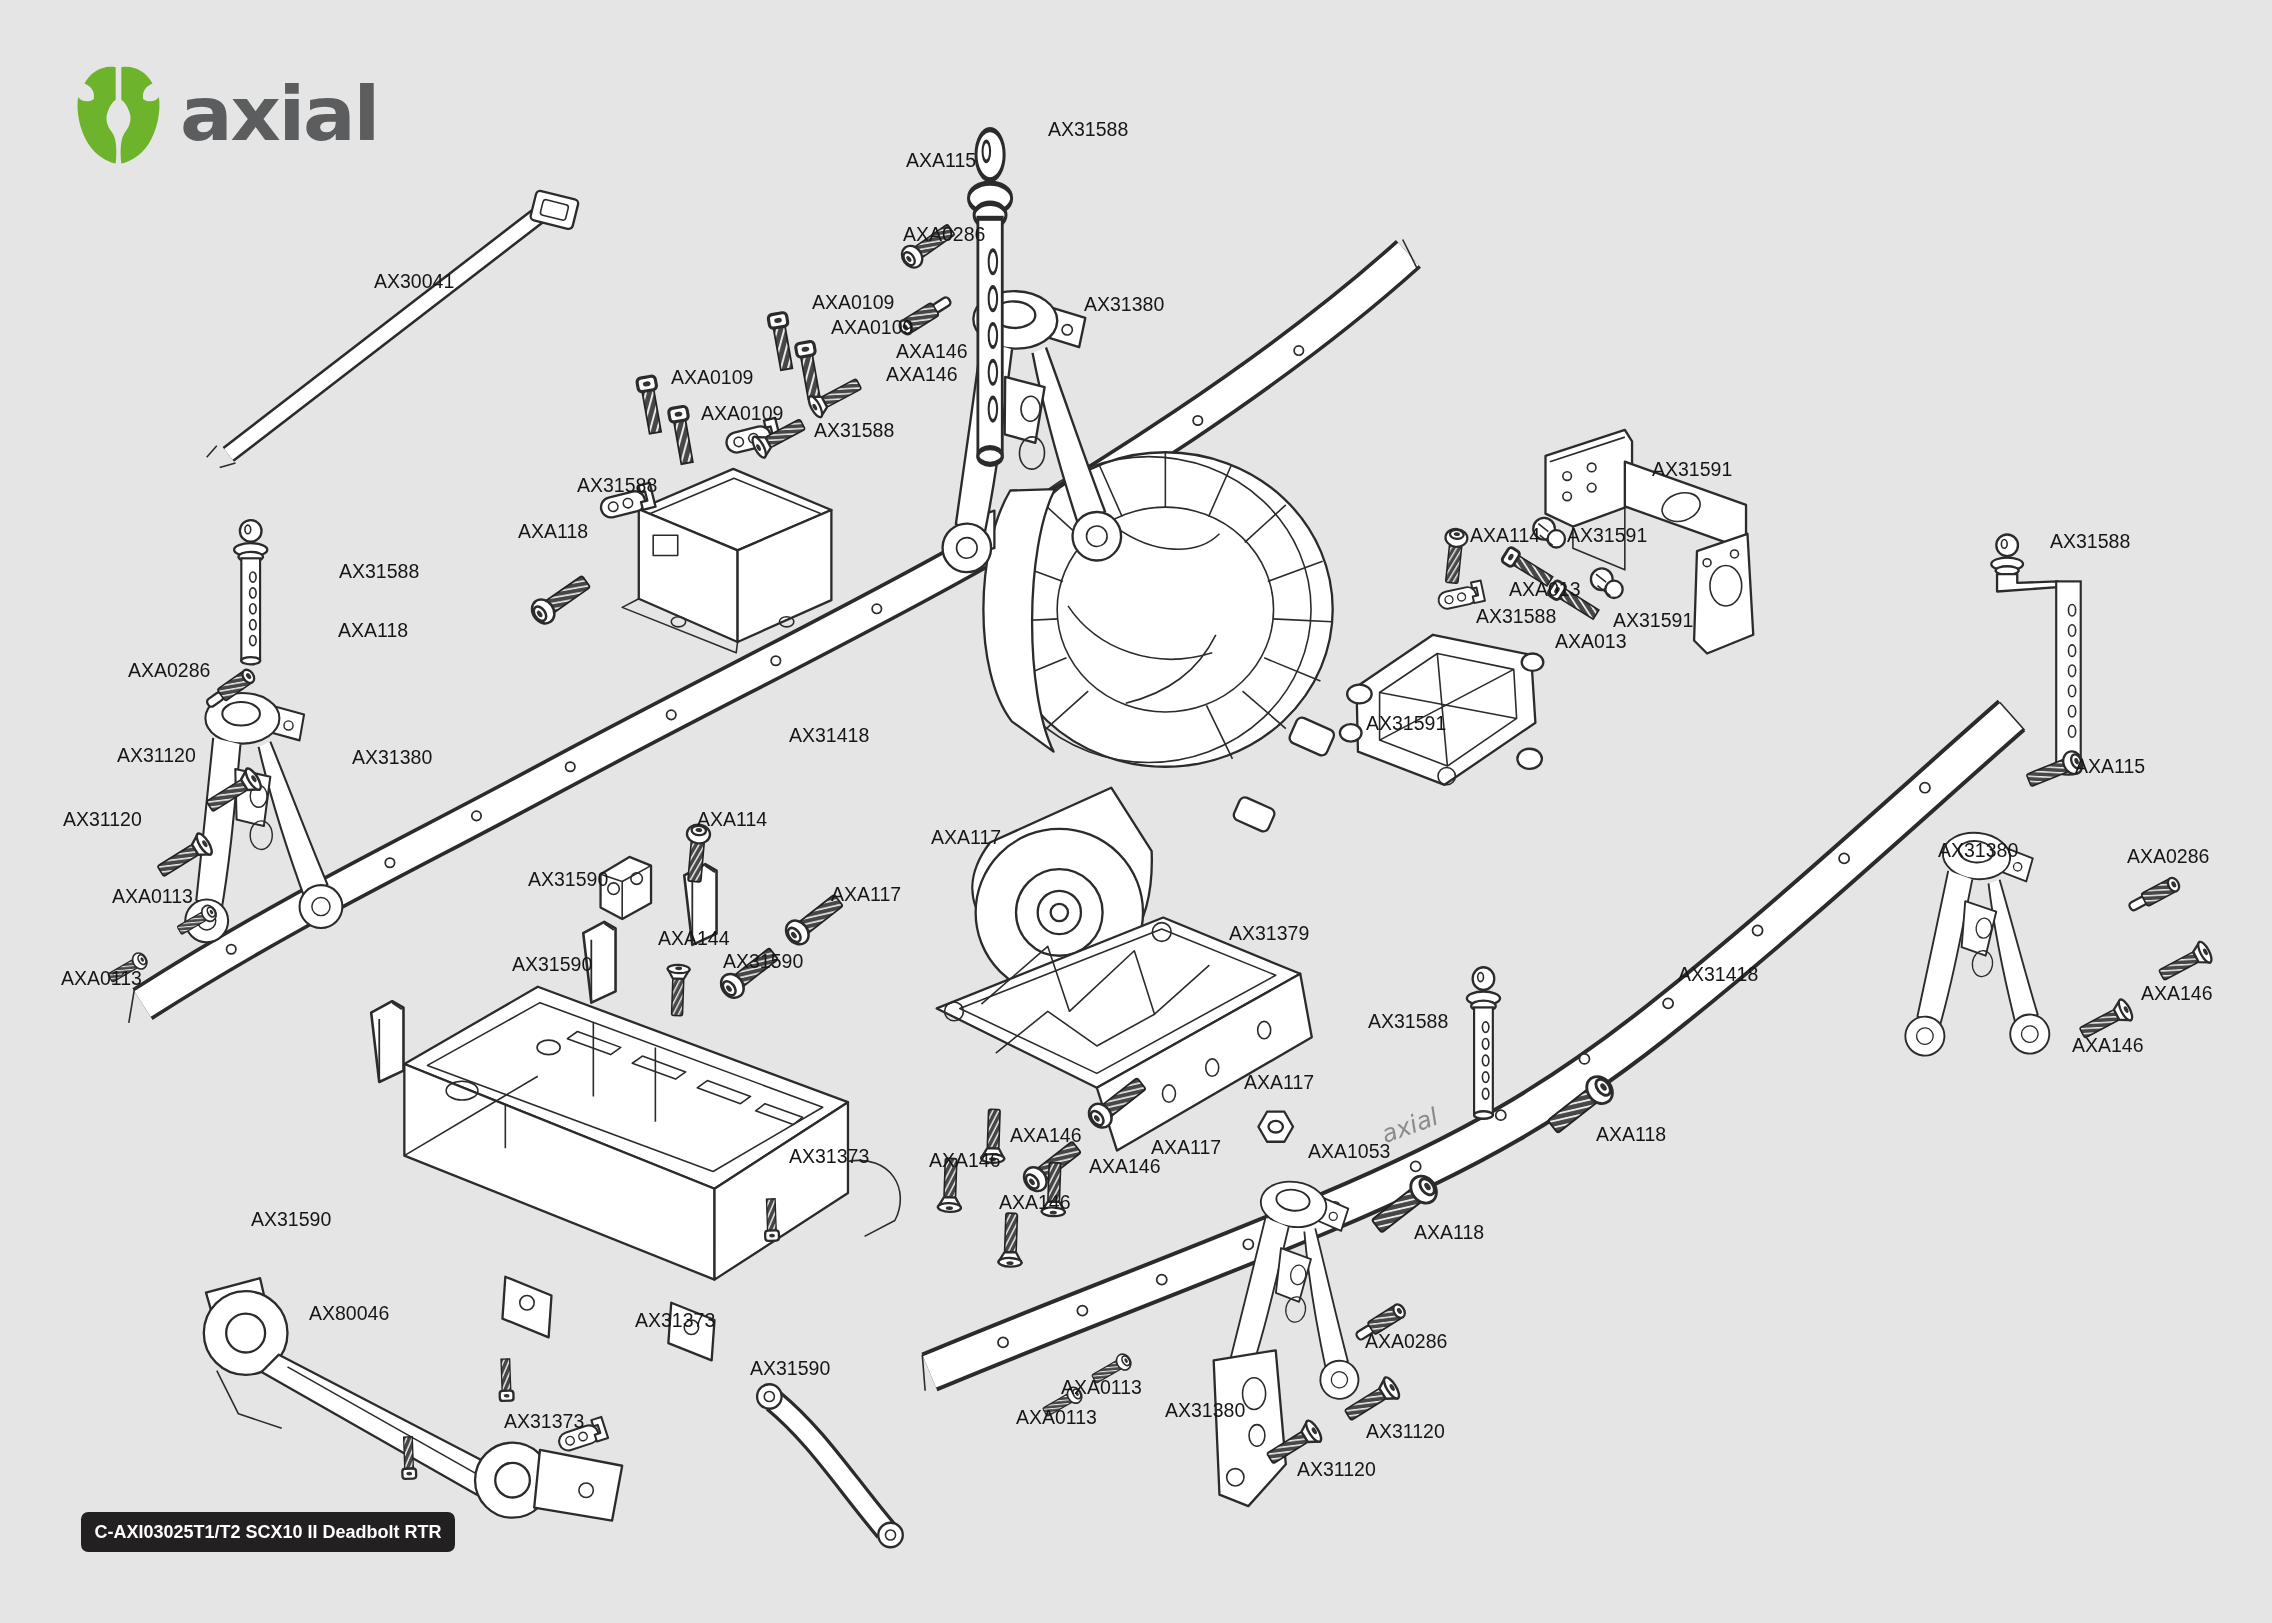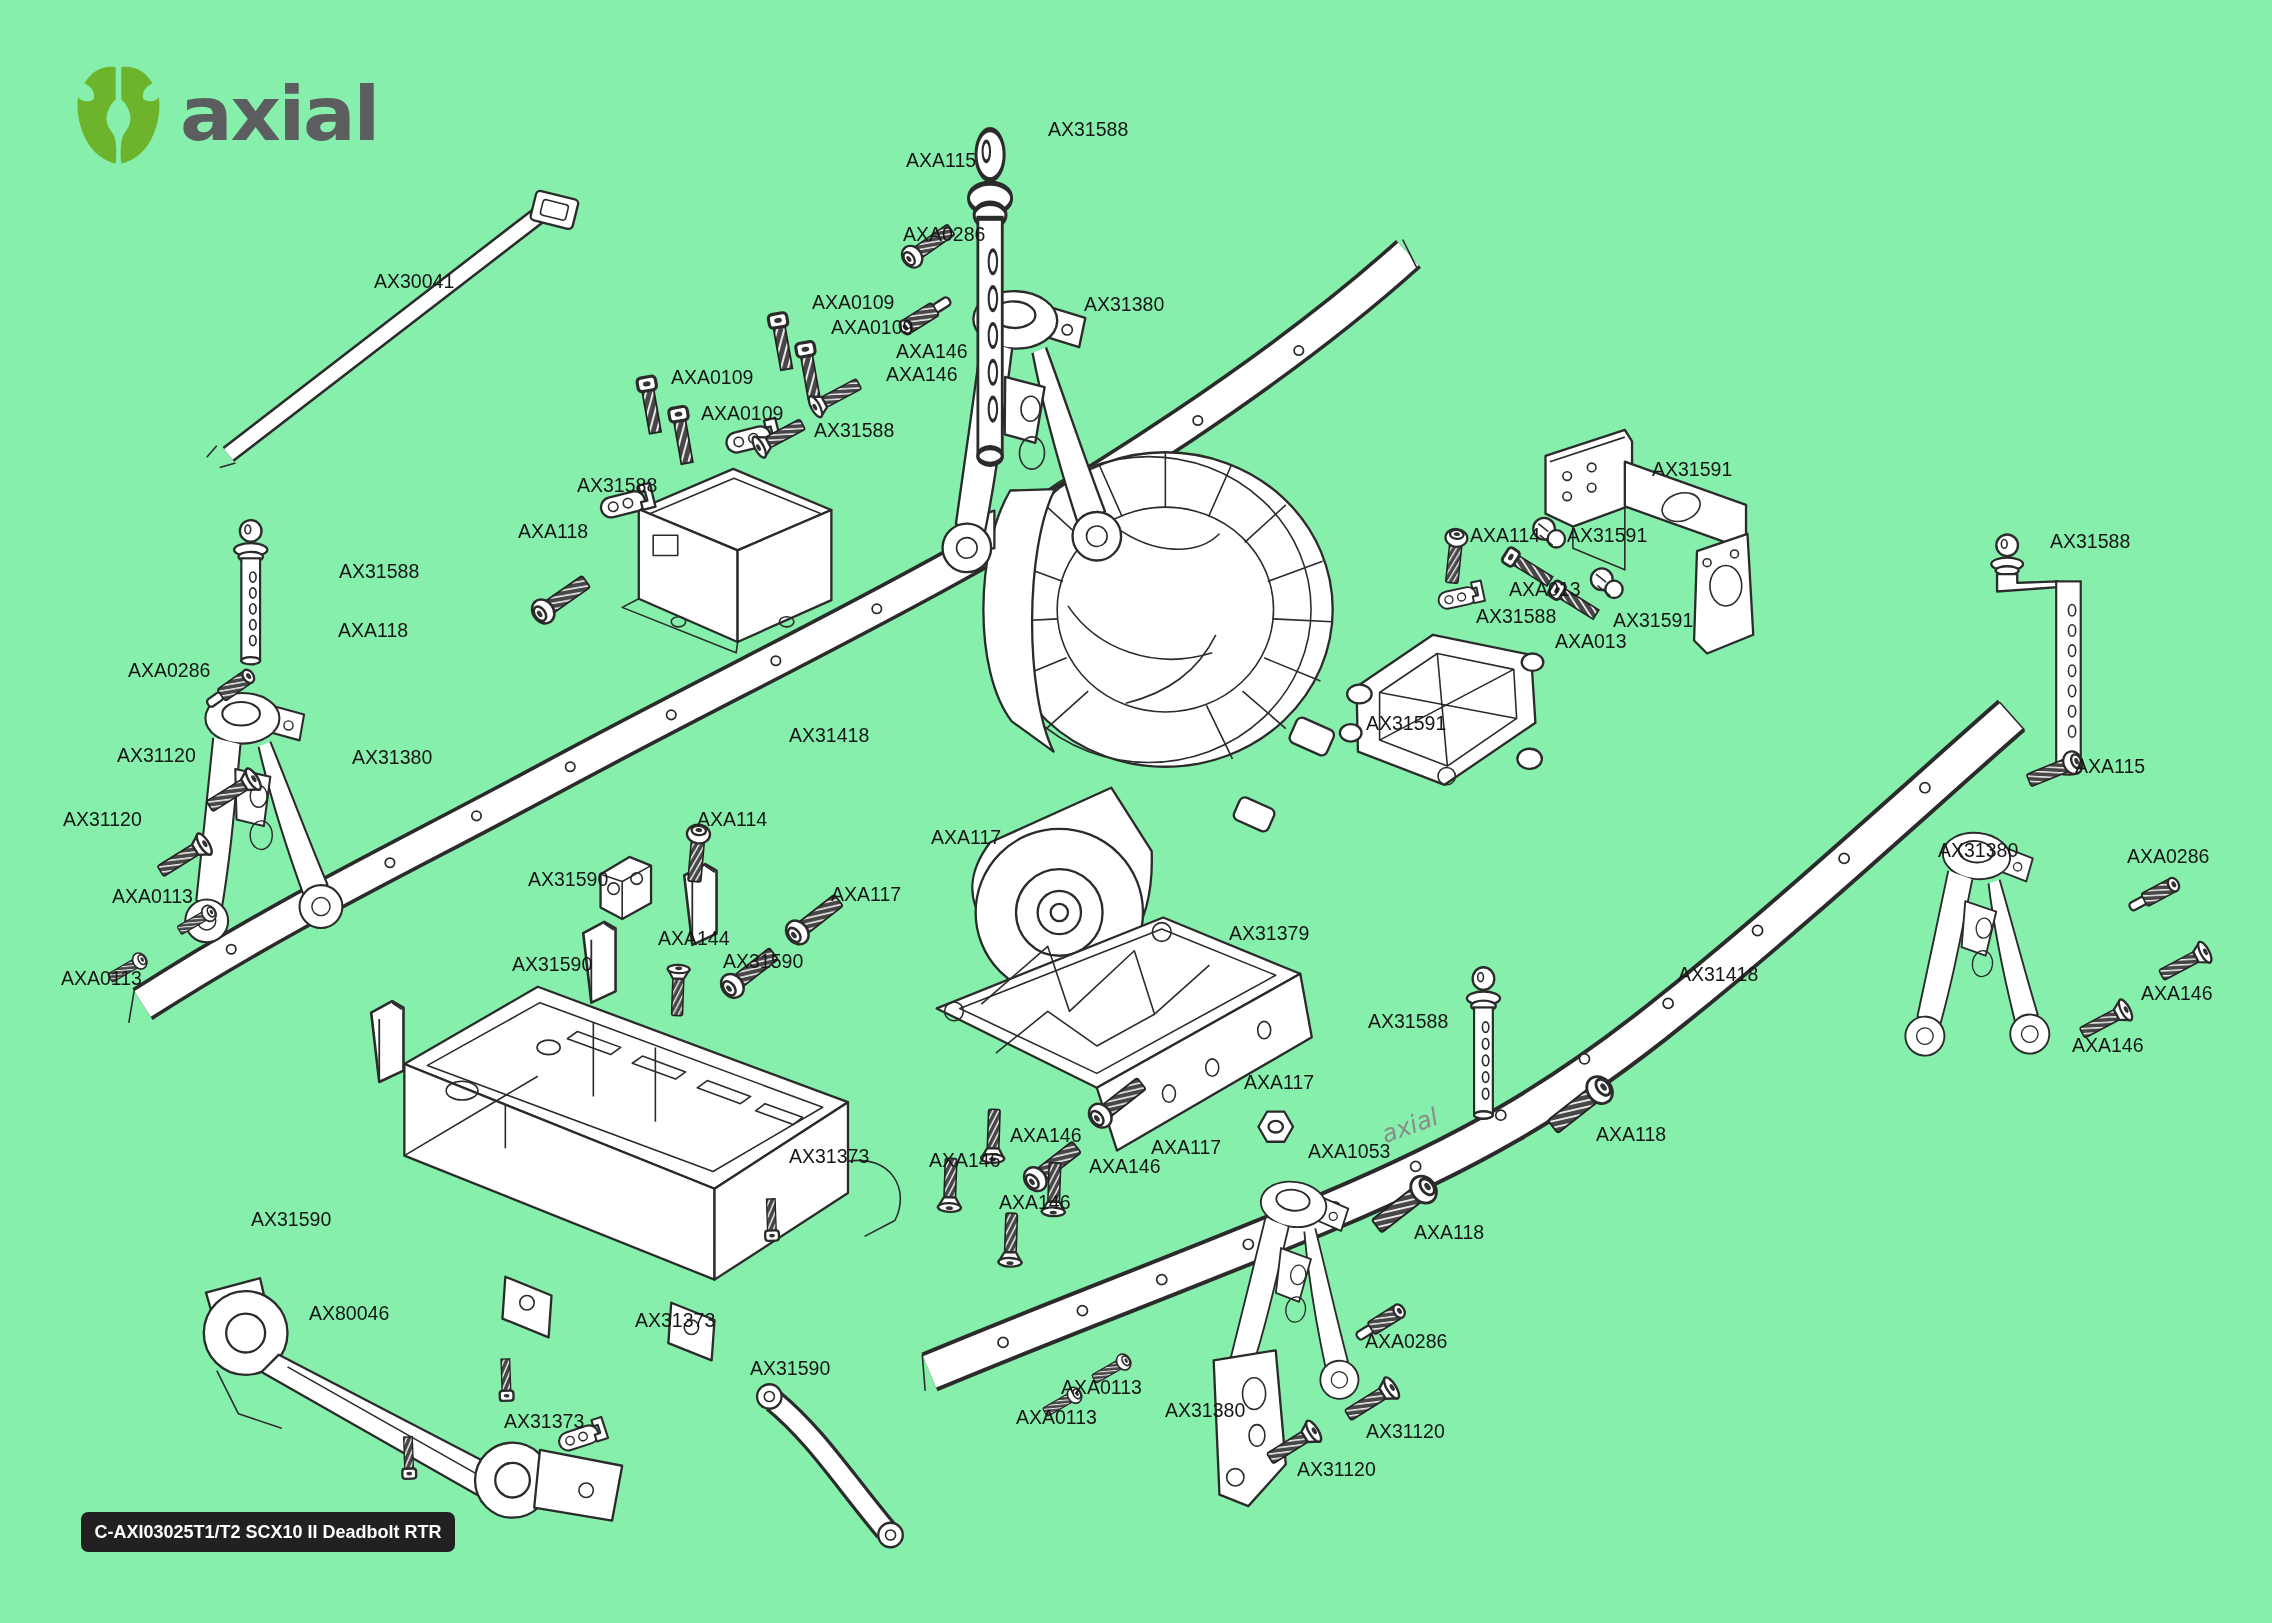--- a/index.html
+++ b/index.html
@@ -1,16 +1,16 @@
 <!DOCTYPE html>
 <html style="font-size:11.5px"><head>
 <meta charset="utf-8">
 <style>
   html,body{margin:0;padding:0;background:#ffffff;}
-  .page{position:relative;width:2273px;height:1623px;background:#86efac;overflow:hidden;
+  .page{position:relative;width:2273px;height:1623px;background:#e5e5e5;overflow:hidden;
         font-family:"Liberation Sans",sans-serif;}
   
   .logo{position:absolute;left:76px;top:63px;display:flex;align-items:center;gap:19px;}
   .logo-word{font-weight:bold;font-size:78px;letter-spacing:-2.2px;color:#5b5d5f;
              font-family:"DejaVu Sans",sans-serif;line-height:1;transform:scaleY(.96);}
   .title-box{position:absolute;left:1817px;top:69px;width:315px;height:46px;
              border:3.6px solid #1a1a1a;border-radius:11.5px;display:flex;align-items:center;justify-content:center;
              font-weight:bold;font-size:28px;color:#141414;letter-spacing:0.4px;background:#fff;}
   .footer-box{position:absolute;left:81px;top:1512px;width:374px;height:40px;background:#232021;
               border-radius:7.2px;display:flex;align-items:center;justify-content:center;

